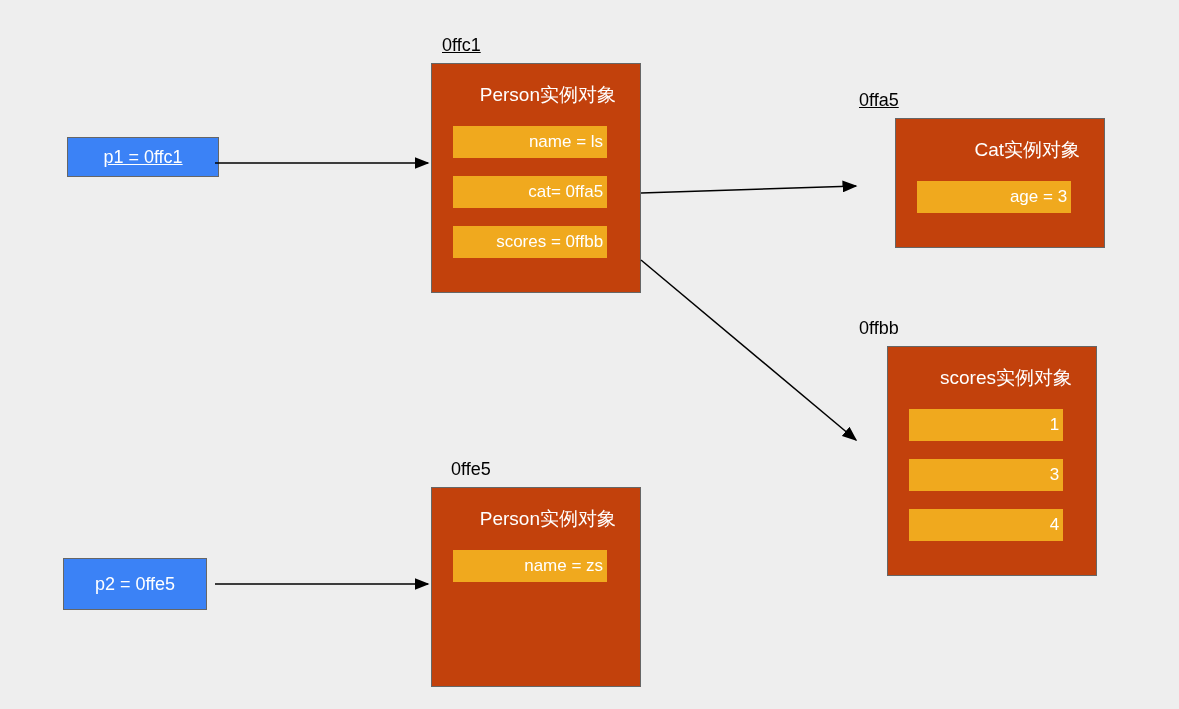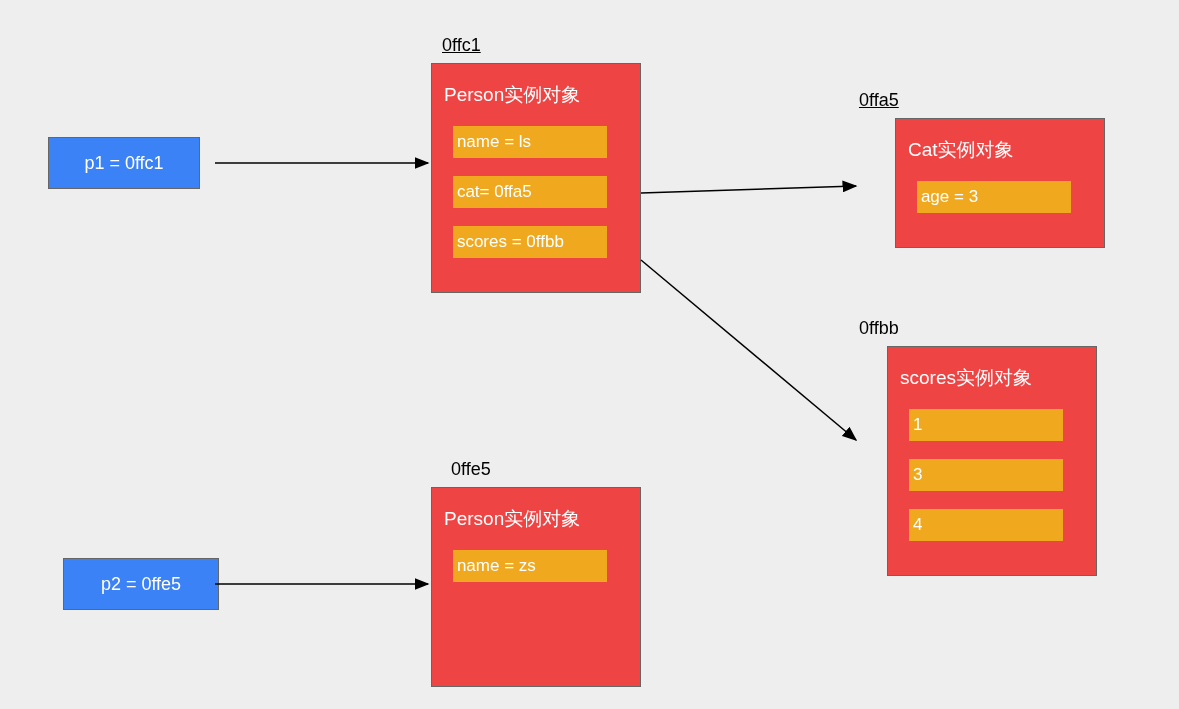--- a/index.html
+++ b/index.html
@@ -27,26 +27,26 @@
     border: 1px solid #666;
     color: #fff;
     font-size: 18px;
     display: flex;
     align-items: center;
     justify-content: center;
     box-sizing: border-box;
   }
   .obj-box {
     position: absolute;
-    background: #ef4444;
+    background: #c2410c;
     border: 1px solid #666;
     color: #fff;
     box-sizing: border-box;
     padding: 12px 24px 16px 12px;
-    text-align: left;
+    text-align: right;
   }
   .obj-title {
     font-size: 19px;
     margin: 6px 0 14px 0;
     color: #fff;
   }
   .field {
     background: #f0a91e;
     color: #fff;
     font-size: 17px;
@@ -60,25 +60,25 @@
     width: 1179px;
     height: 709px;
     pointer-events: none;
   }
 </style>
 </head>
 <body>
 
 <div class="stage">
 
-  <div class="var-box" style="left:48px; top:137px; width:152px; height:52px;">
+  <div class="var-box" style="left:67px; top:137px; width:152px; height:40px;text-decoration:underline;">
     <span>p1 = 0ffc1</span>
   </div>
 
-  <div class="var-box" style="left:63px; top:558px; width:156px; height:52px;">
+  <div class="var-box" style="left:63px; top:558px; width:144px; height:52px;">
     <span>p2 = 0ffe5</span>
   </div>
 
   <div class="label" style="left:442px; top:35px;text-decoration:underline;">0ffc1</div>
   <div class="obj-box" style="left:431px; top:63px; width:210px;">
     <div class="obj-title">Person实例对象</div>
     <div class="field">name = ls</div>
     <div class="field">cat= 0ffa5</div>
     <div class="field">scores = 0ffbb</div>
   </div>

